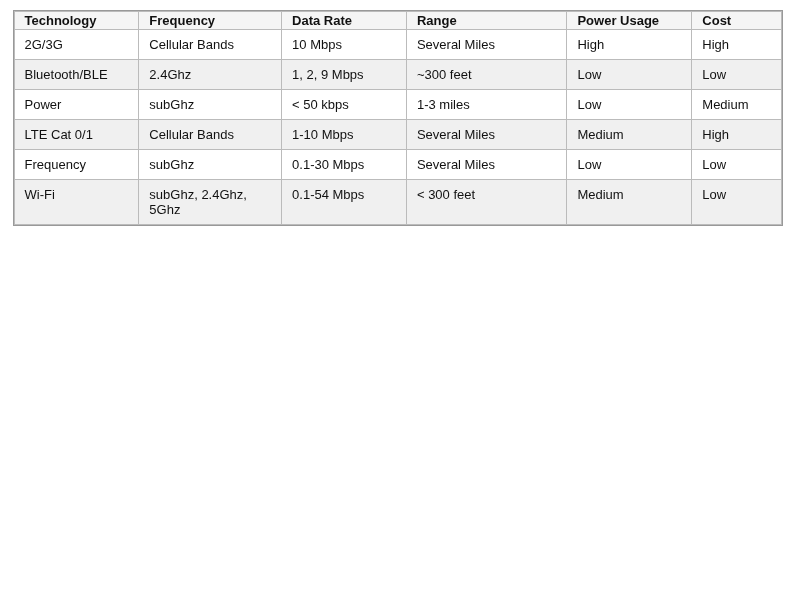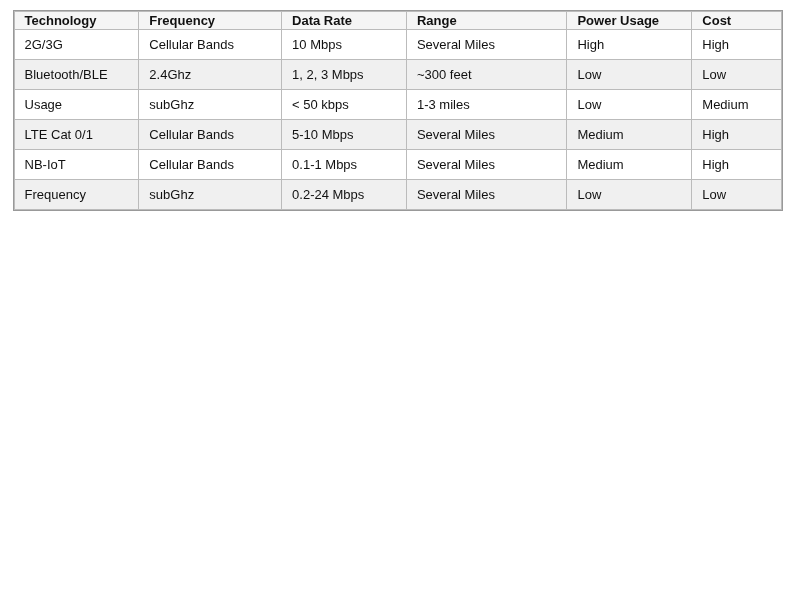--- a/index.html
+++ b/index.html
@@ -94,52 +94,52 @@
           <td>2G/3G</td>
           <td>Cellular Bands</td>
           <td>10 Mbps</td>
           <td>Several Miles</td>
           <td>High</td>
           <td>High</td>
         </tr>
         <tr>
           <td>Bluetooth/BLE</td>
           <td>2.4Ghz</td>
-          <td>1, 2, 3 Mbps</td>
+          <td>1, 2, 9 Mbps</td>
           <td>~300 feet</td>
           <td>Low</td>
           <td>Low</td>
         </tr>
         <tr>
-          <td>Usage</td>
+          <td>Power</td>
           <td>subGhz</td>
           <td>&lt; 50 kbps</td>
           <td>1-3 miles</td>
           <td>Low</td>
           <td>Medium</td>
         </tr>
         <tr>
           <td>LTE Cat 0/1</td>
           <td>Cellular Bands</td>
-          <td>5-10 Mbps</td>
-          <td>Several Miles</td>
-          <td>Medium</td>
-          <td>High</td>
-        </tr>
-        <tr>
-          <td>NB-IoT</td>
-          <td>Cellular Bands</td>
-          <td>0.1-1 Mbps</td>
+          <td>1-10 Mbps</td>
           <td>Several Miles</td>
           <td>Medium</td>
           <td>High</td>
         </tr>
         <tr>
           <td>Frequency</td>
           <td>subGhz</td>
-          <td>0.2-24 Mbps</td>
+          <td>0.1-30 Mbps</td>
           <td>Several Miles</td>
           <td>Low</td>
+          <td>Low</td>
+        </tr>
+        <tr>
+          <td>Wi-Fi</td>
+          <td>subGhz, 2.4Ghz, 5Ghz</td>
+          <td>0.1-54 Mbps</td>
+          <td>&lt; 300 feet</td>
+          <td>Medium</td>
           <td>Low</td>
         </tr>
       </tbody>
   </table>
 </div>
 
 </body></html>

